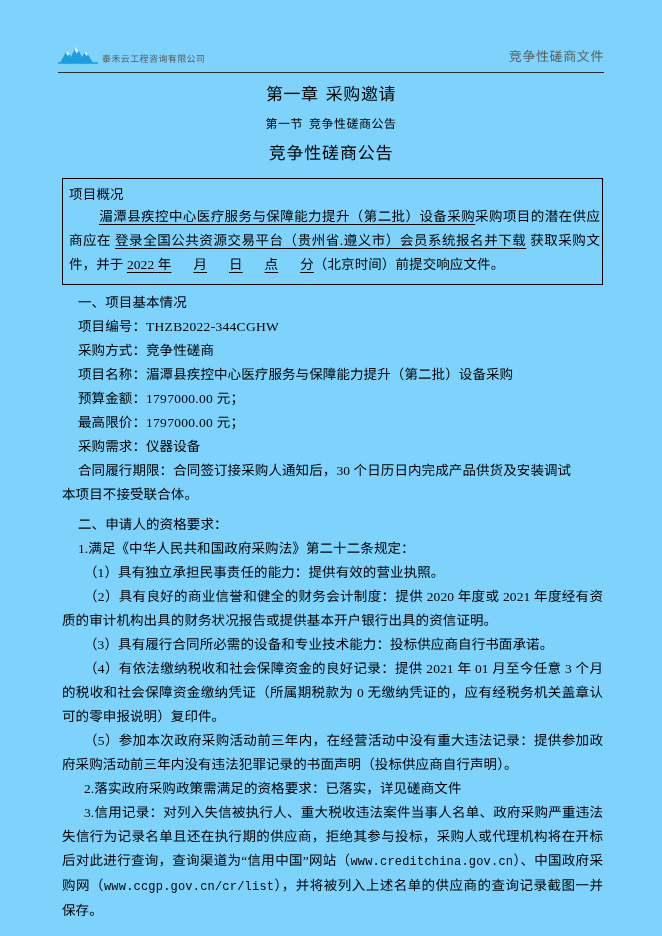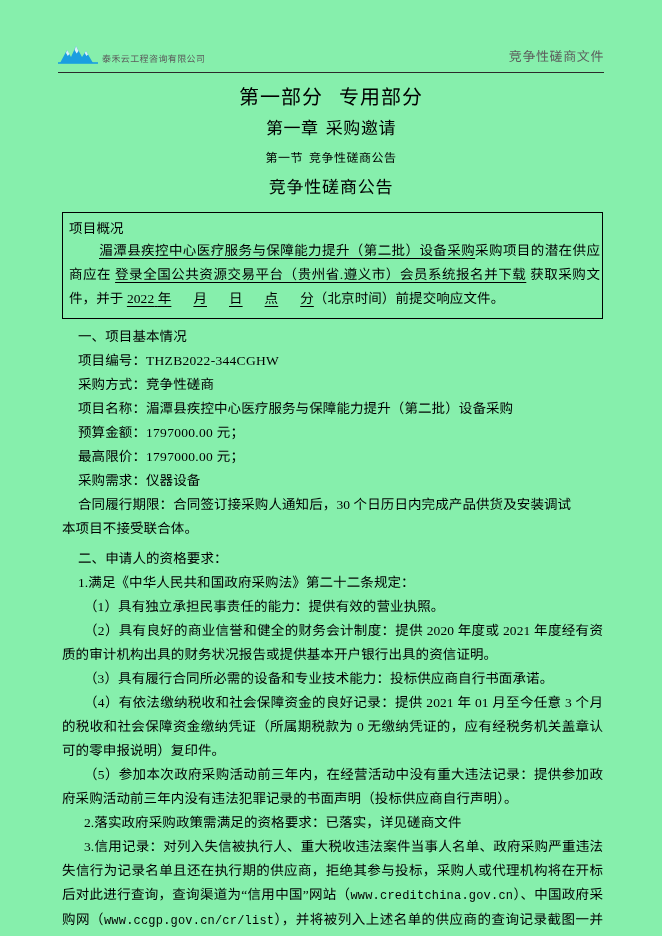--- a/index.html
+++ b/index.html
@@ -11,21 +11,21 @@
   body {
     font-family: "Liberation Serif", "DejaVu Serif", serif;
     color: #000000;
     -webkit-font-smoothing: antialiased;
   }
   .page {
     position: relative;
     width: 662px;
     height: 936px;
     margin: 0 auto;
-    background: #86efac;
+    background: #7dd3fc;
     overflow: hidden;
     box-sizing: border-box;
   }
 
   
   .page-header {
     position: absolute;
     left: 58px;
     right: 58px;
     top: 38px;
@@ -198,23 +198,20 @@
         <rect x="0" y="17.2" width="40" height="1.6" fill="#1a9ee0"></rect>
       </svg>
       <span class="company-name">泰禾云工程咨询有限公司</span>
     </div>
     <div class="header-right">竞争性磋商文件</div>
   </div>
   <div class="header-rule"></div>
 
   <div class="doc-body">
 
-    <h1 class="title-l1">
-      <span>第一部分</span><span class="gap"></span><span>专用部分</span>
-    </h1>
     <h2 class="title-l2">
       <span>第一章</span><span class="gap"></span><span>采购邀请</span>
     </h2>
     <h3 class="title-l3">
       <span>第一节</span><span class="gap"></span><span>竞争性磋商公告</span>
     </h3>
     <h2 class="title-l4">竞争性磋商公告</h2>
 
     <div class="overview-box">
       <div class="overview-title">项目概况</div>

